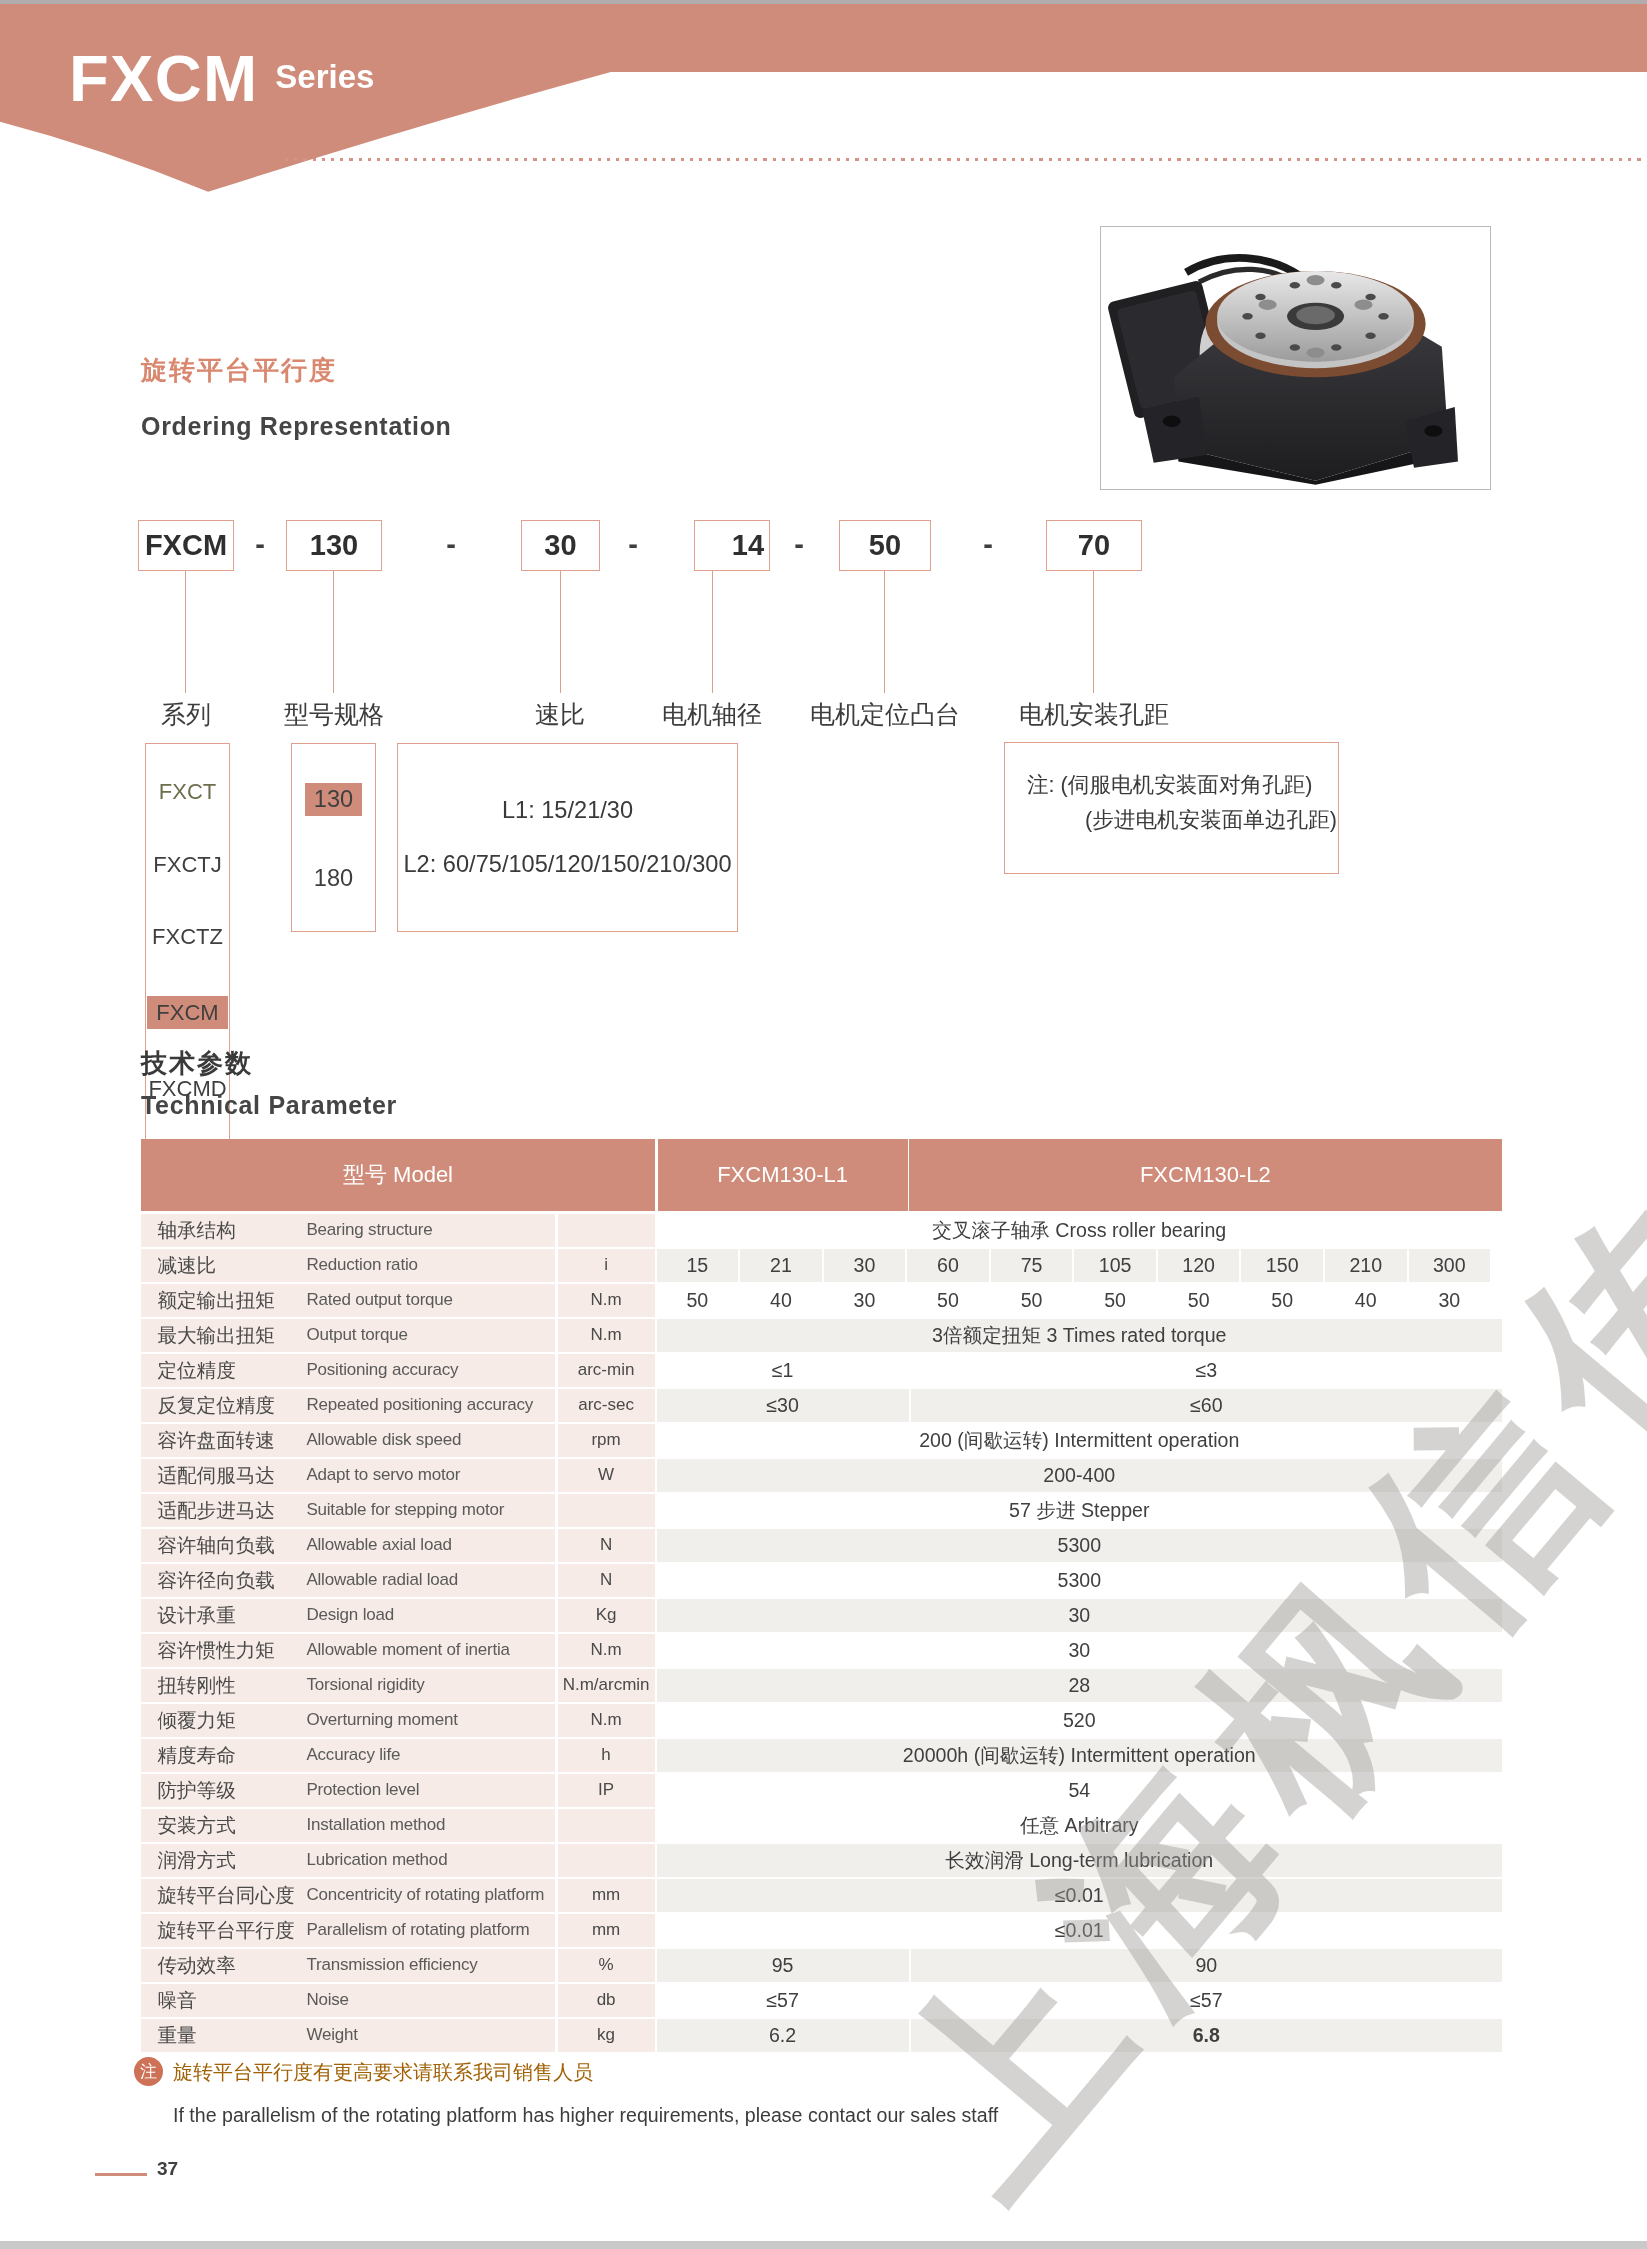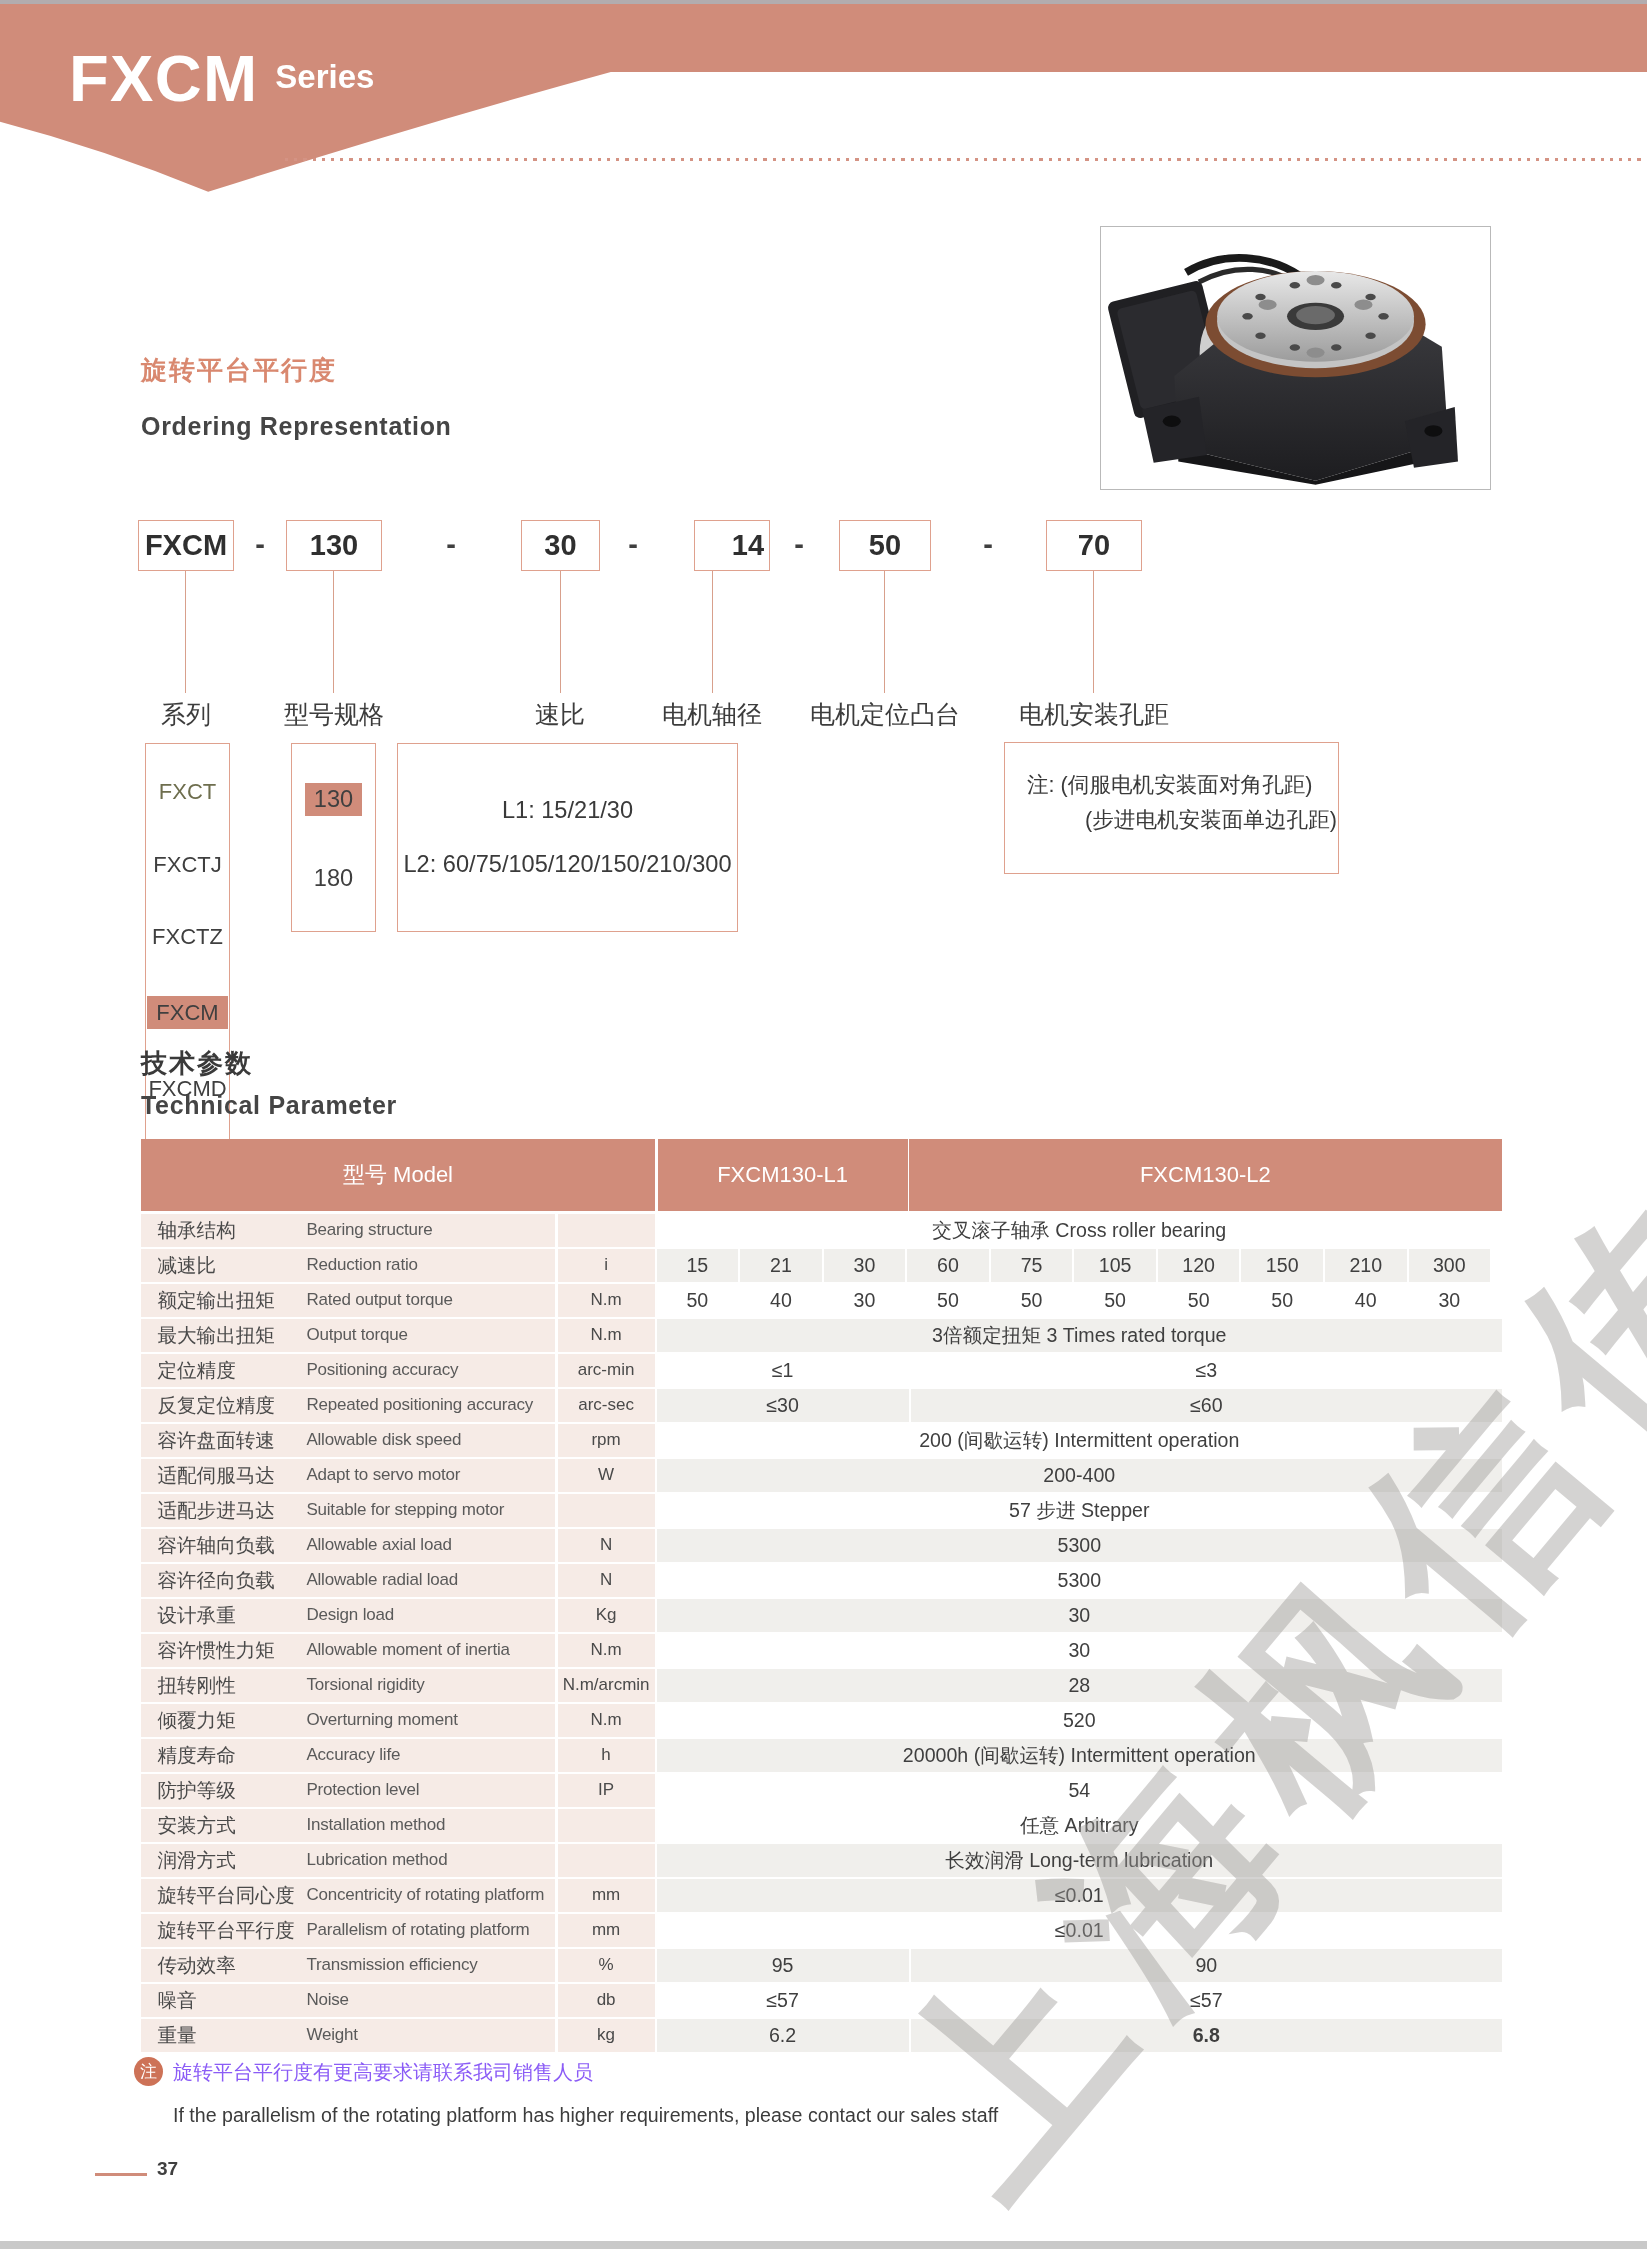--- a/index.html
+++ b/index.html
@@ -64,21 +64,21 @@
   .cell-data{flex:1;display:flex;}
   .dcell{display:flex;align-items:center;justify-content:center;font-size:19.6px;color:#3f3f3f;}
   .dcell.merged{flex:1;}
   .dcell.l1{width:252px;margin-right:2px;flex:none;}
   .dcell.l2{flex:1;}
   .dcell.ten{flex:1;margin-right:2px;}
   .dcell.ten:last-child{margin-right:12px;}
   
   #note-badge{left:134px;top:2057px;width:29px;height:29px;border-radius:50%;background:#cd7257;
      color:#fff;font-size:17px;display:flex;align-items:center;justify-content:center;}
-  #footnote-zh{left:173px;top:2059px;font-size:20px;color:#8b5cf6;}
+  #footnote-zh{left:173px;top:2059px;font-size:20px;color:#a16207;}
   #footnote-en{left:173px;top:2104px;font-size:19.6px;color:#3c3c3c;}
   #page-dash{left:95px;top:2173px;width:52px;height:2.6px;background:#d08c7a;}
   #page-num{left:157px;top:2158px;font-size:19px;font-weight:bold;color:#404040;}
   #bottom-bar{left:0;top:2241px;width:1647px;height:8.5px;background:#c9c9c9;}
   
   #watermark{left:831px;top:2062px;transform-origin:0 0;transform:rotate(-50deg);
      font-size:216px;font-weight:bold;letter-spacing:27.5px;white-space:nowrap;
      color:rgba(152,149,147,0.42);z-index:40;pointer-events:none;}
 </style>
 </head>

